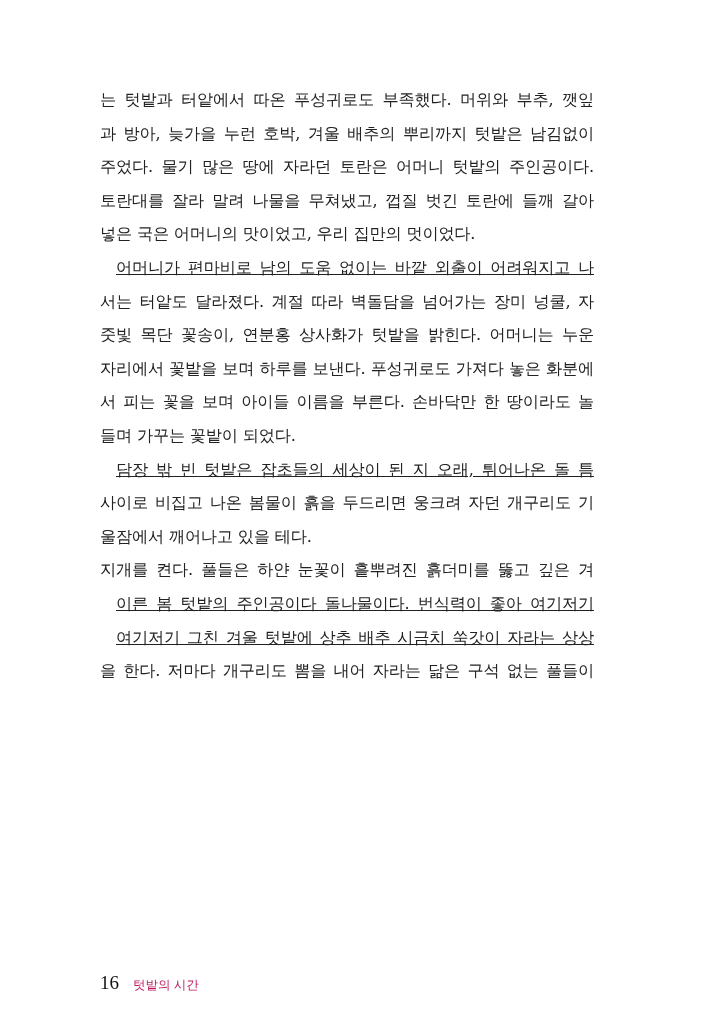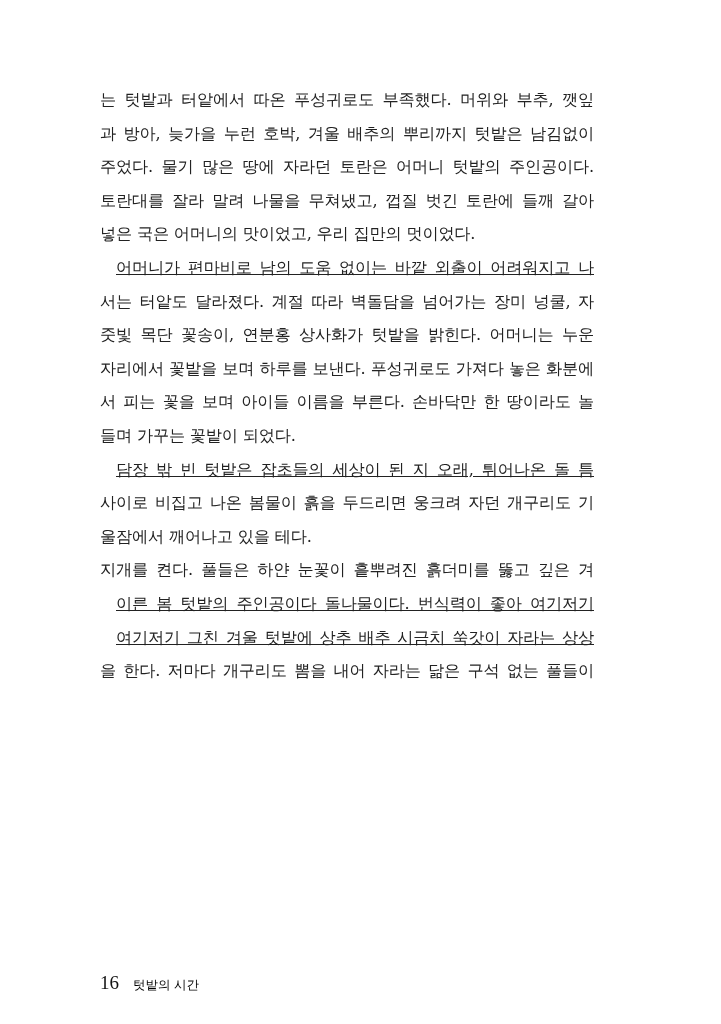--- a/index.html
+++ b/index.html
@@ -54,23 +54,23 @@
       align-items: baseline;
       gap: 14px;
       margin-top: 28px;
     }
     .folio {
       font-family: "Liberation Serif", "DejaVu Serif", serif;
       font-size: 19px;
       color: #111111;
     }
     .running-title {
-      font-family: Liberation Sans, sans-serif;
+      font-family: Liberation Serif, serif;
       font-size: 12.5px;
-      color: #000000;
+      color: #be185d;
     }
   </style>
 </head>
 <body>
 
 <div class="page">
   <div class="body-text" id="body-text">
       <span class="line">는 텃밭과 터앝에서 따온 푸성귀로도 부족했다. 머위와 부추, 깻잎</span>
       <span class="line">과 방아, 늦가을 누런 호박, 겨울 배추의 뿌리까지 텃밭은 남김없이</span>
       <span class="line">주었다. 물기 많은 땅에 자라던 토란은 어머니 텃밭의 주인공이다.</span>

